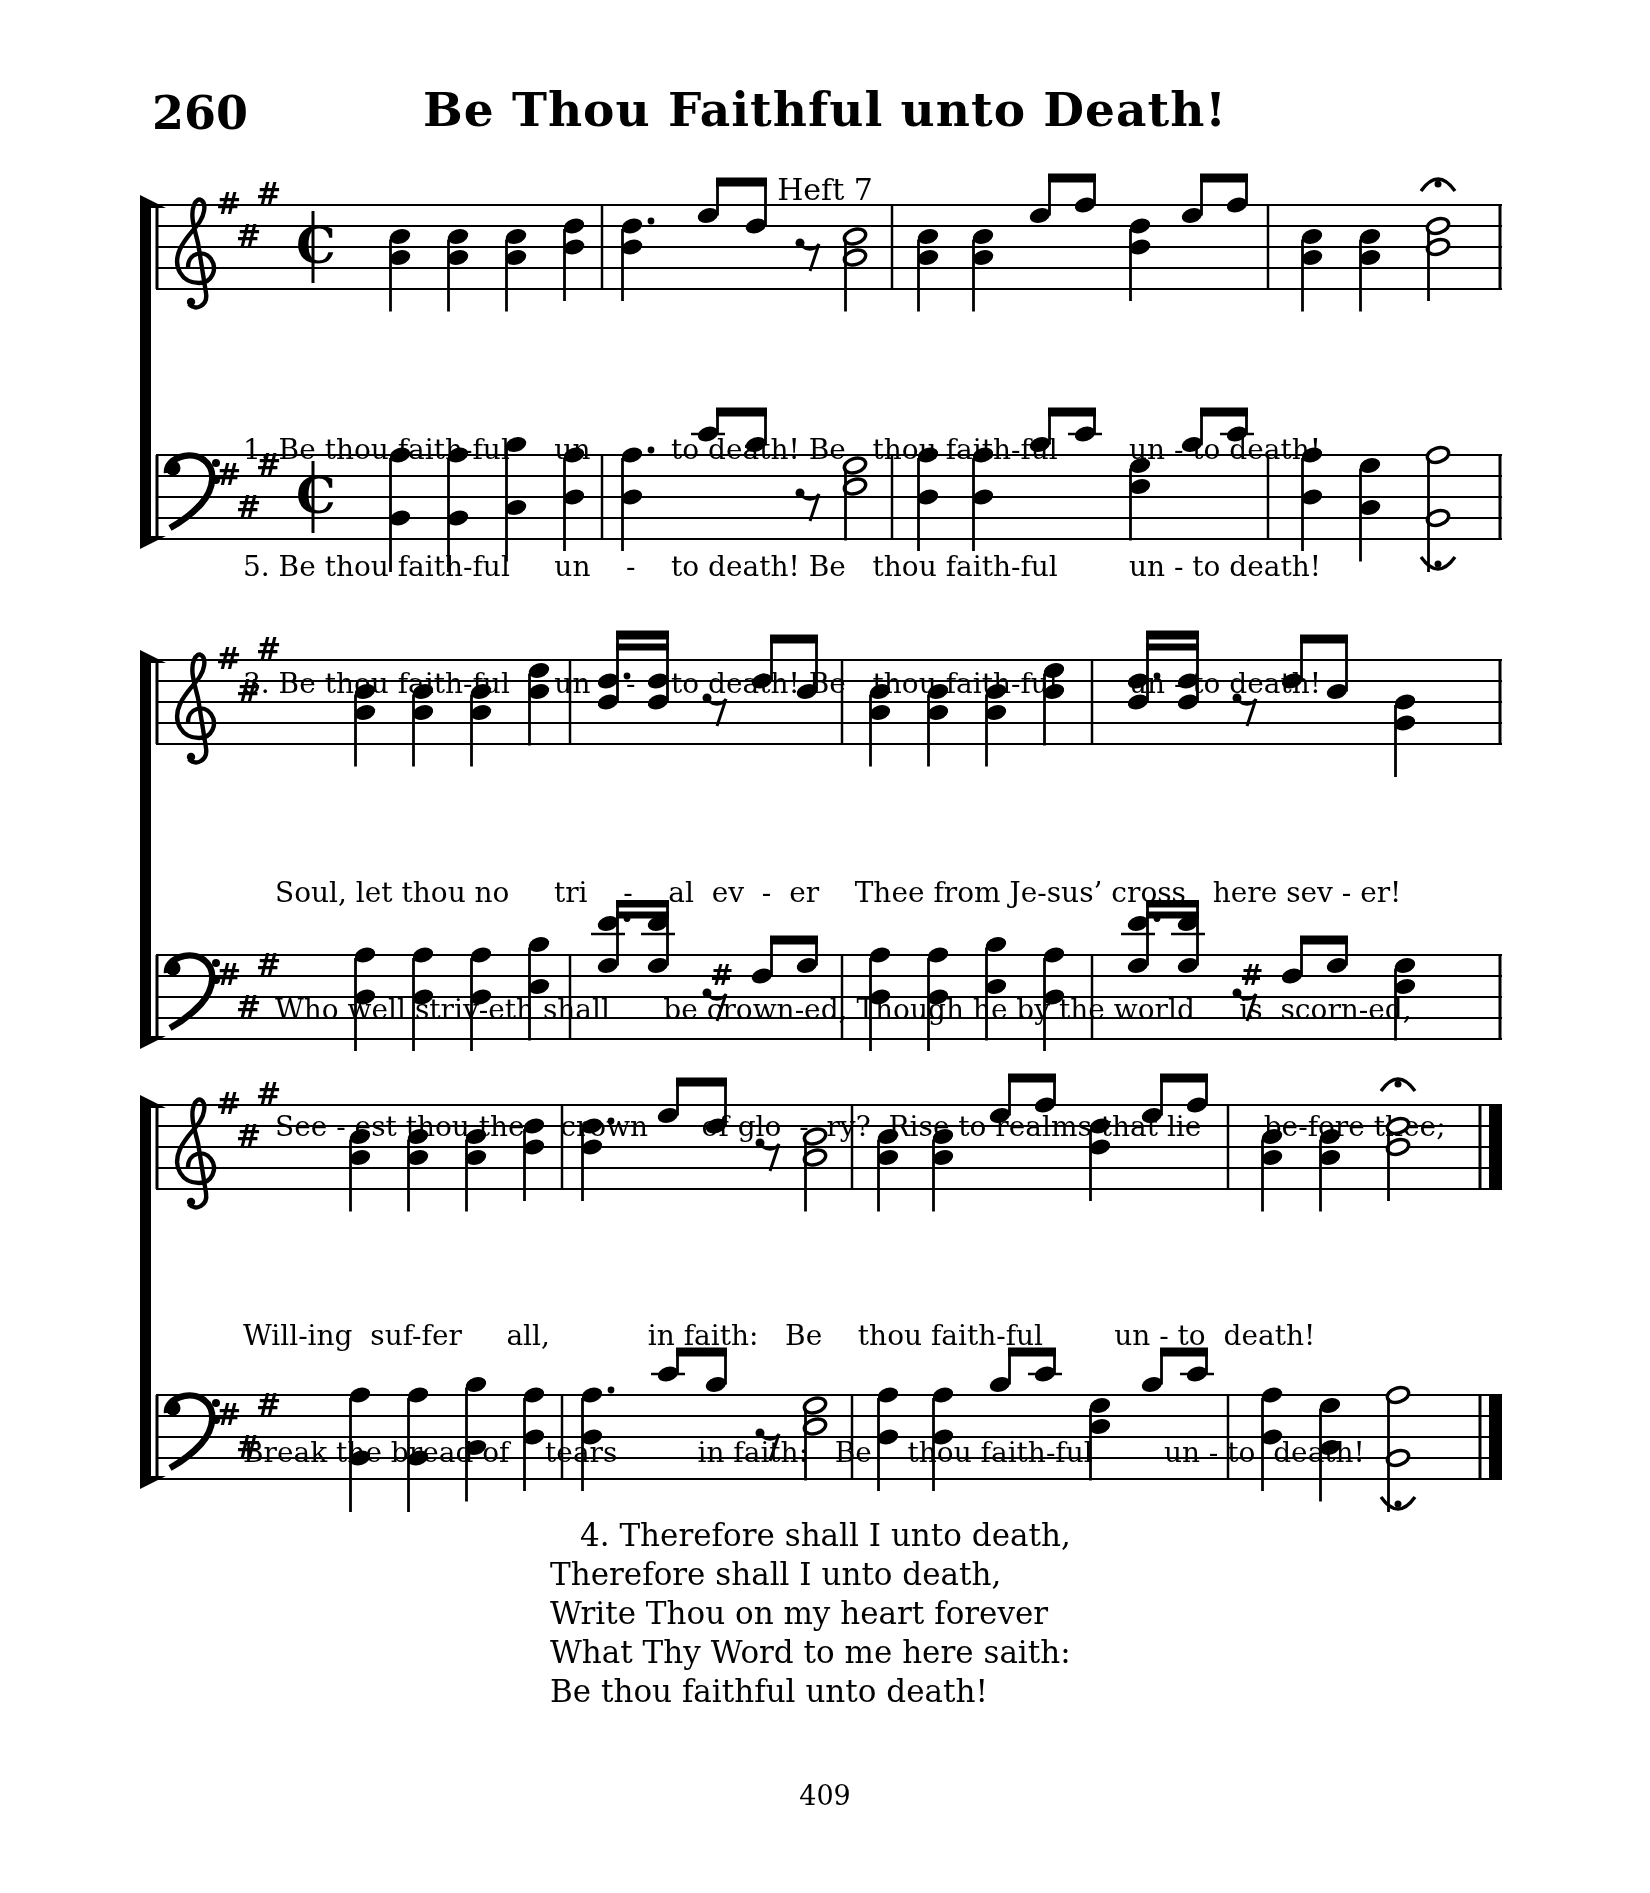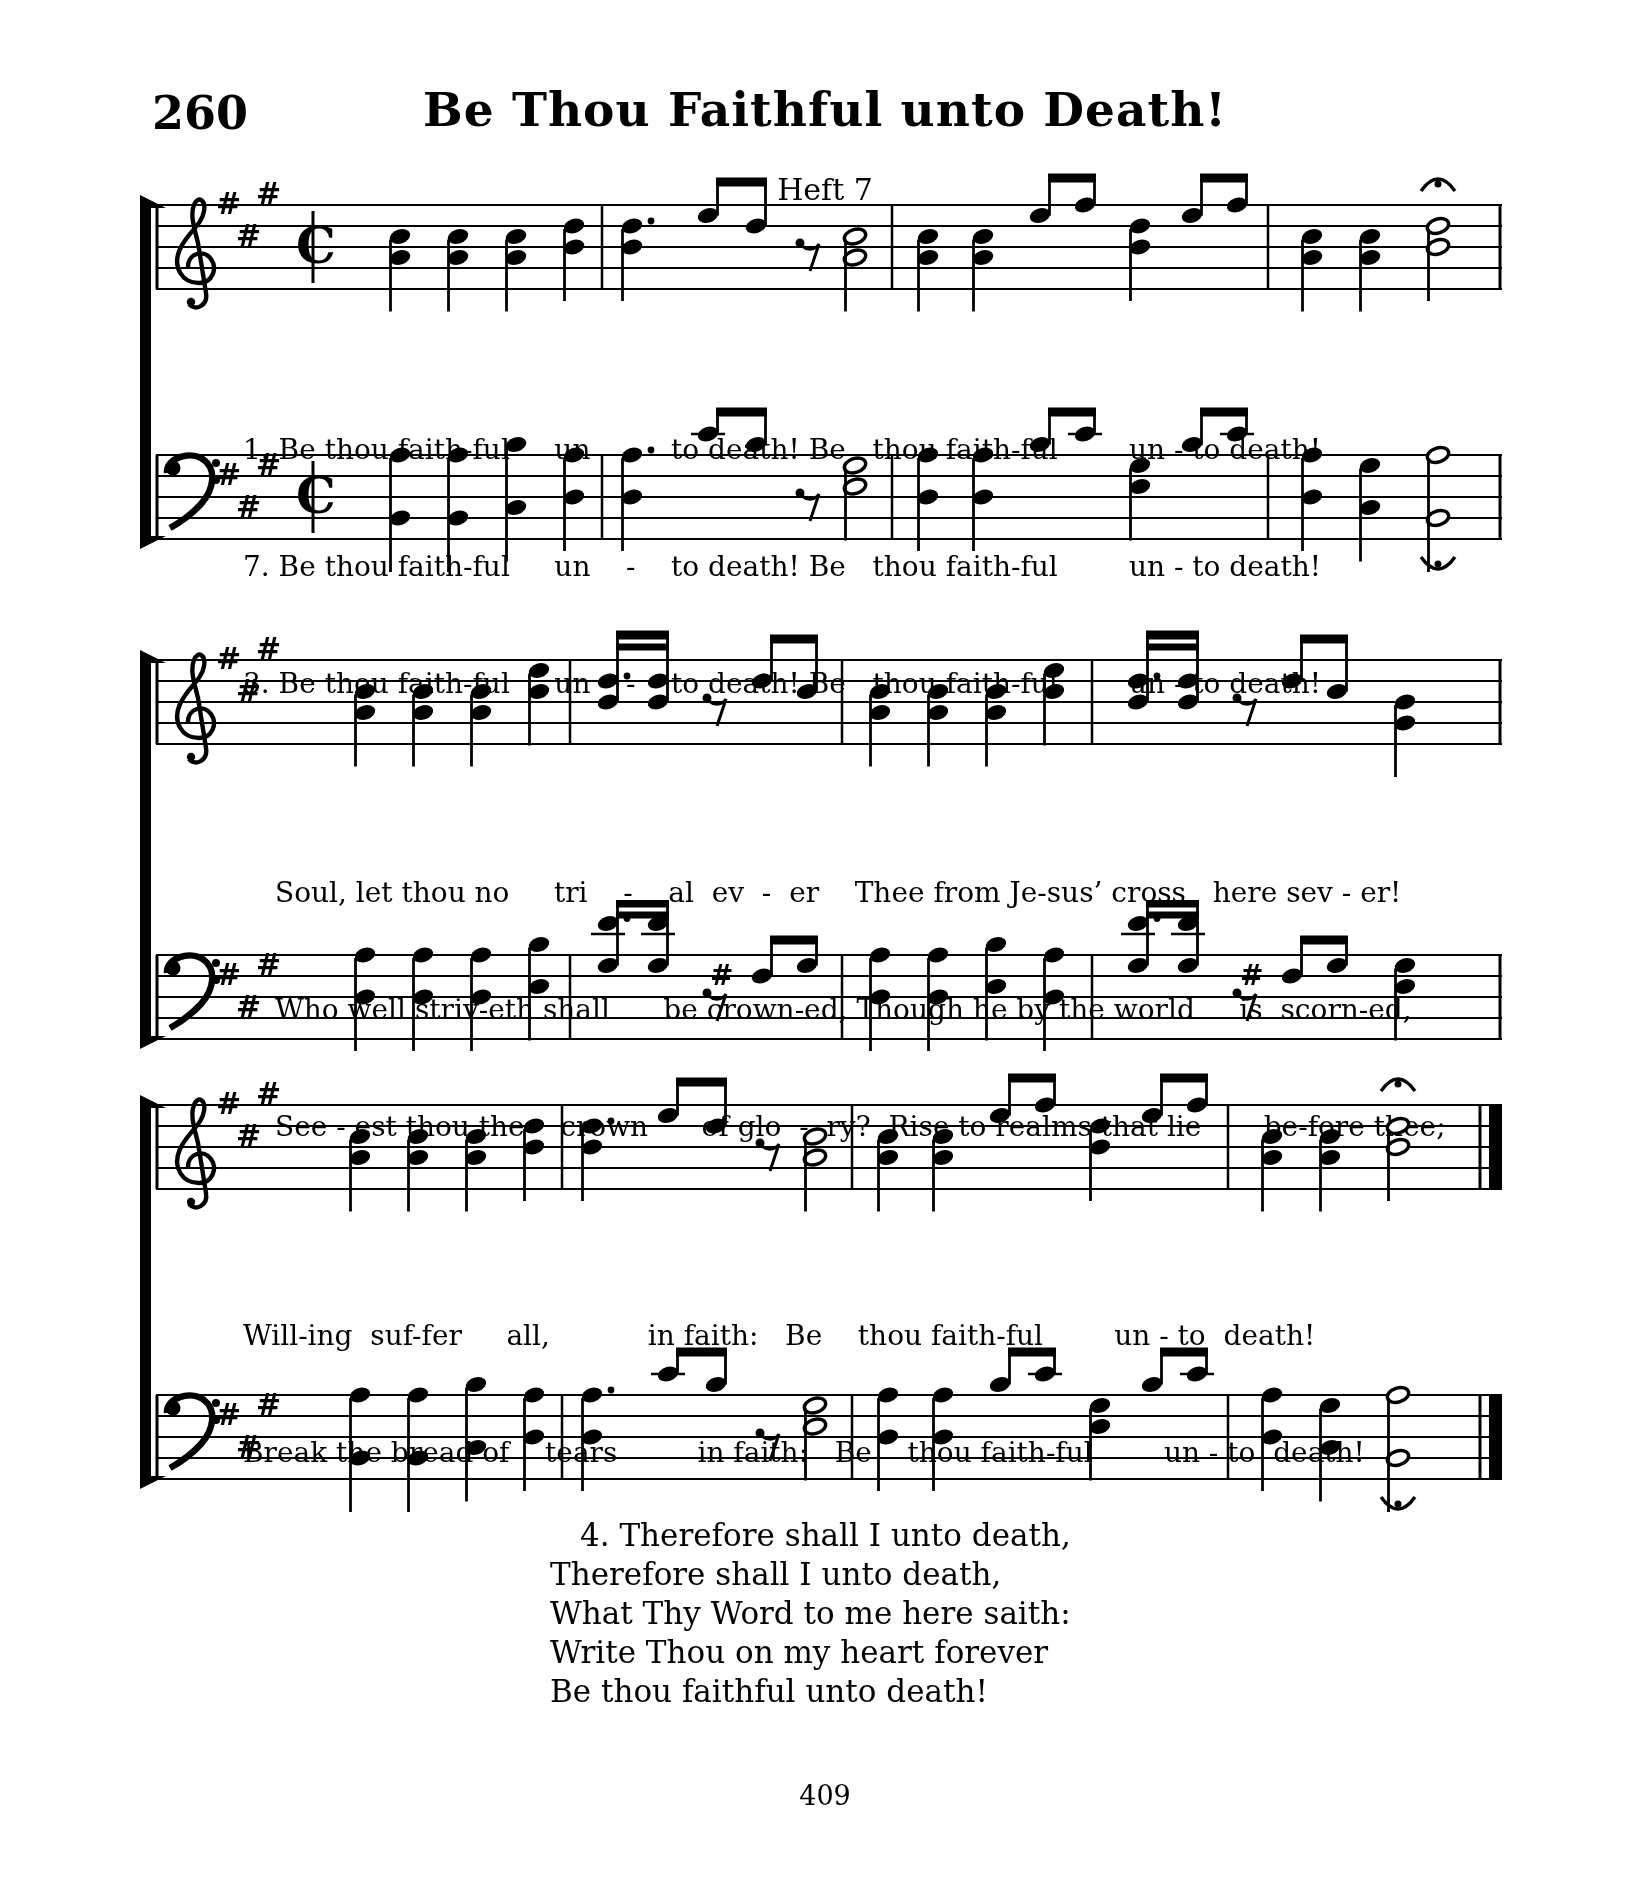--- a/index.html
+++ b/index.html
@@ -102,21 +102,21 @@
       <ellipse cx="1220" cy="107.5" rx="10.5" ry="7" fill="#000" transform="rotate(-18 1220 107.5)"></ellipse>
       <line x1="1210.5" y1="89.5" x2="1210.5" y2="161.5" stroke="#000" stroke-width="2.8"></line>
       <ellipse cx="1288" cy="76" rx="11" ry="7" fill="#fff" stroke="#000" stroke-width="3.4" transform="rotate(-18 1288 76)"></ellipse>
       <ellipse cx="1288" cy="97" rx="11" ry="7" fill="#fff" stroke="#000" stroke-width="3.4" transform="rotate(-18 1288 97)"></ellipse>
       <line x1="1278.5" y1="79" x2="1278.5" y2="151" stroke="#000" stroke-width="2.8"></line>
       <path d="M1271,41 Q1288,17 1305,41" fill="none" stroke="#000" stroke-width="3.4"></path>
       <circle cx="1288" cy="34" r="3.5" fill="#000"></circle>
     </svg>
   <div class="lyrics" style="top:352px;">
     <div>1. Be thou faith-ful     un    -    to death! Be   thou faith-ful        un - to death!</div>
-    <div>7. Be thou faith-ful     un    -    to death! Be   thou faith-ful        un - to death!</div>
+    <div>5. Be thou faith-ful     un    -    to death! Be   thou faith-ful        un - to death!</div>
     <div>3. Be thou faith-ful     un    -    to death! Be   thou faith-ful        un - to death!</div>
   </div>
   <svg class="staff-svg" style="top:400px;" width="1356" height="205">
       <line x1="6" y1="55" x2="1352" y2="55" stroke="#000" stroke-width="2"></line>
       <line x1="6" y1="76" x2="1352" y2="76" stroke="#000" stroke-width="2"></line>
       <line x1="6" y1="97" x2="1352" y2="97" stroke="#000" stroke-width="2"></line>
       <line x1="6" y1="118" x2="1352" y2="118" stroke="#000" stroke-width="2"></line>
       <line x1="6" y1="139" x2="1352" y2="139" stroke="#000" stroke-width="2"></line>
       <line x1="7" y1="55" x2="7" y2="139" stroke="#000" stroke-width="3"></line>
       <line x1="452" y1="55" x2="452" y2="139" stroke="#000" stroke-width="2.5"></line>
@@ -525,19 +525,19 @@
       <ellipse cx="1248" cy="55" rx="11" ry="7" fill="#fff" stroke="#000" stroke-width="3.4" transform="rotate(-18 1248 55)"></ellipse>
       <ellipse cx="1248" cy="118" rx="11" ry="7" fill="#fff" stroke="#000" stroke-width="3.4" transform="rotate(-18 1248 118)"></ellipse>
       <line x1="1238.5" y1="58" x2="1238.5" y2="172" stroke="#000" stroke-width="2.8"></line>
       <path d="M1231,157 Q1248,181 1265,157" fill="none" stroke="#000" stroke-width="3.4"></path>
       <circle cx="1248" cy="164" r="3.5" fill="#000"></circle>
     </svg>
 
   <div class="verse4">
     <div>4. Therefore shall I unto death,</div>
     <div>Therefore shall I unto death,</div>
+    <div>Write Thou on my heart forever</div>
     <div>What Thy Word to me here saith:</div>
-    <div>Write Thou on my heart forever</div>
     <div>Be thou faithful unto death!</div>
   </div>
 
   <div class="page-number">409</div>
 </div>
 
 </body></html>

